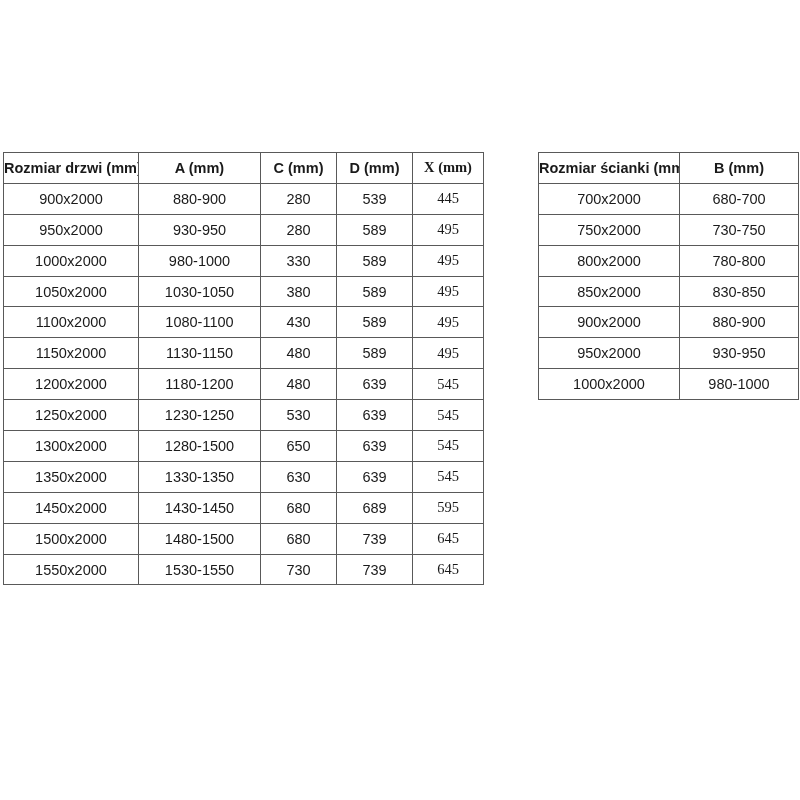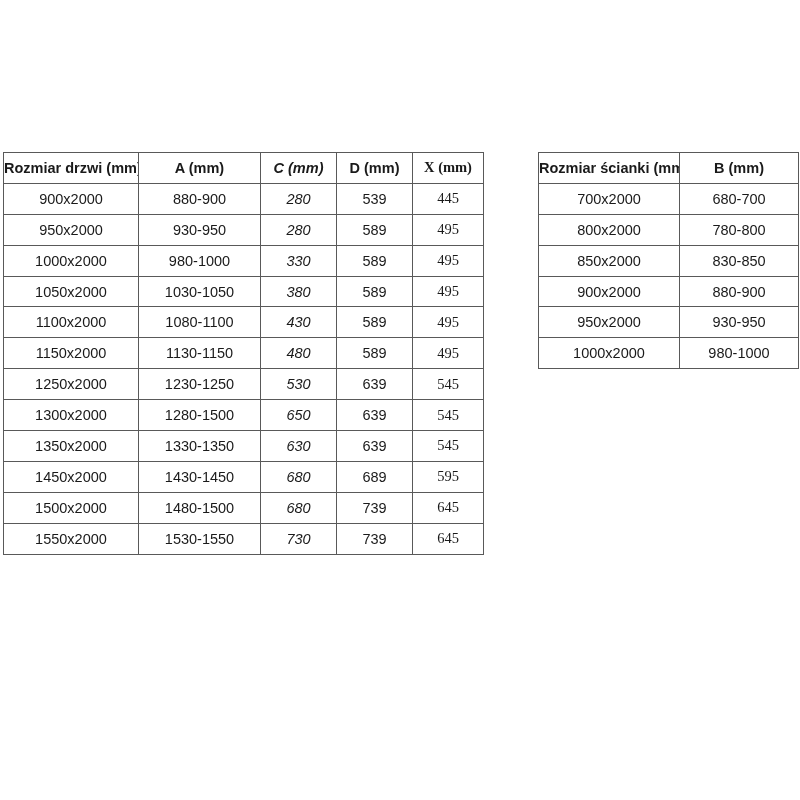--- a/index.html
+++ b/index.html
@@ -39,21 +39,21 @@
   }
   
   table.doors {
     left: 3px;
     top: 152px;
     width: 475px;
   }
   table.doors th, table.doors td { height: 29.9px; }
   table.doors th:nth-child(1), table.doors td:nth-child(1) { width: 134px; }
   table.doors th:nth-child(2), table.doors td:nth-child(2) { width: 121px; }
-  table.doors th:nth-child(3), table.doors td:nth-child(3) { width: 75px; font-style: italic; }
+  table.doors th:nth-child(3), table.doors td:nth-child(3) { width: 75px; }
   table.doors th:nth-child(4), table.doors td:nth-child(4) { width: 75px; }
   table.doors th:nth-child(5), table.doors td:nth-child(5) { width: 70px; font-family: Liberation Serif, serif; }
   
   table.walls {
     left: 538px;
     top: 152px;
     width: 258px;
   }
   table.walls th, table.walls td { height: 29.9px; }
   table.walls th:nth-child(1), table.walls td:nth-child(1) { width: 140px; }
@@ -110,20 +110,27 @@
           <td>495</td>
         </tr>
         <tr>
           <td>1150x2000</td>
           <td>1130-1150</td>
           <td>480</td>
           <td>589</td>
           <td>495</td>
         </tr>
         <tr>
+          <td>1200x2000</td>
+          <td>1180-1200</td>
+          <td>480</td>
+          <td>639</td>
+          <td>545</td>
+        </tr>
+        <tr>
           <td>1250x2000</td>
           <td>1230-1250</td>
           <td>530</td>
           <td>639</td>
           <td>545</td>
         </tr>
         <tr>
           <td>1300x2000</td>
           <td>1280-1500</td>
           <td>650</td>
@@ -167,20 +174,24 @@
           <th>Rozmiar ścianki (mm)</th>
           <th>B (mm)</th>
         </tr>
       </thead>
       <tbody>
         <tr>
           <td>700x2000</td>
           <td>680-700</td>
         </tr>
         <tr>
+          <td>750x2000</td>
+          <td>730-750</td>
+        </tr>
+        <tr>
           <td>800x2000</td>
           <td>780-800</td>
         </tr>
         <tr>
           <td>850x2000</td>
           <td>830-850</td>
         </tr>
         <tr>
           <td>900x2000</td>
           <td>880-900</td>

